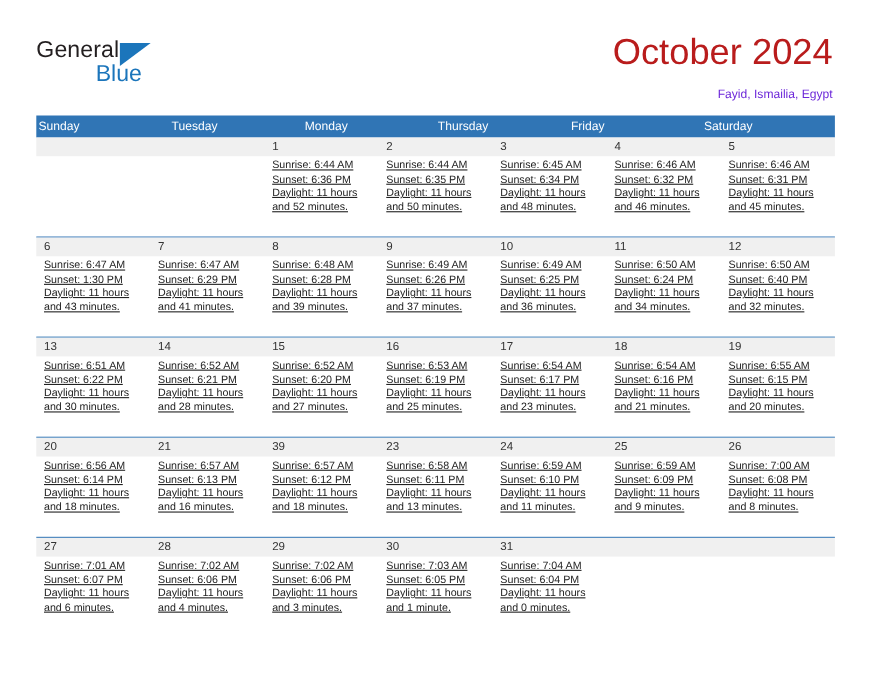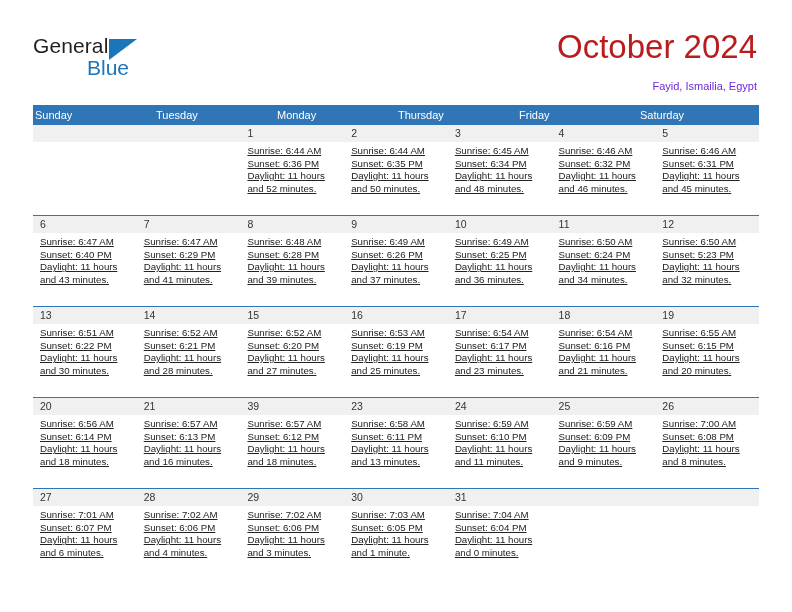--- a/index.html
+++ b/index.html
@@ -236,21 +236,21 @@
             </div>
           </div>
         </div>
         <div class="week">
           <div class="week-band"></div>
           <div class="week-row">
             <div class="day-cell">
               <div class="day-num">6</div>
               <div class="day-info">
                 <div>Sunrise: 6:47 AM</div>
-                <div>Sunset: 6:40 PM</div>
+                <div>Sunset: 1:30 PM</div>
                 <div>Daylight: 11 hours</div>
                 <div>and 43 minutes.</div>
               </div>
             </div>
             <div class="day-cell">
               <div class="day-num">7</div>
               <div class="day-info">
                 <div>Sunrise: 6:47 AM</div>
                 <div>Sunset: 6:29 PM</div>
                 <div>Daylight: 11 hours</div>
@@ -290,21 +290,21 @@
                 <div>Sunrise: 6:50 AM</div>
                 <div>Sunset: 6:24 PM</div>
                 <div>Daylight: 11 hours</div>
                 <div>and 34 minutes.</div>
               </div>
             </div>
             <div class="day-cell">
               <div class="day-num">12</div>
               <div class="day-info">
                 <div>Sunrise: 6:50 AM</div>
-                <div>Sunset: 5:23 PM</div>
+                <div>Sunset: 6:40 PM</div>
                 <div>Daylight: 11 hours</div>
                 <div>and 32 minutes.</div>
               </div>
             </div>
           </div>
         </div>
         <div class="week">
           <div class="week-band"></div>
           <div class="week-row">
             <div class="day-cell">

